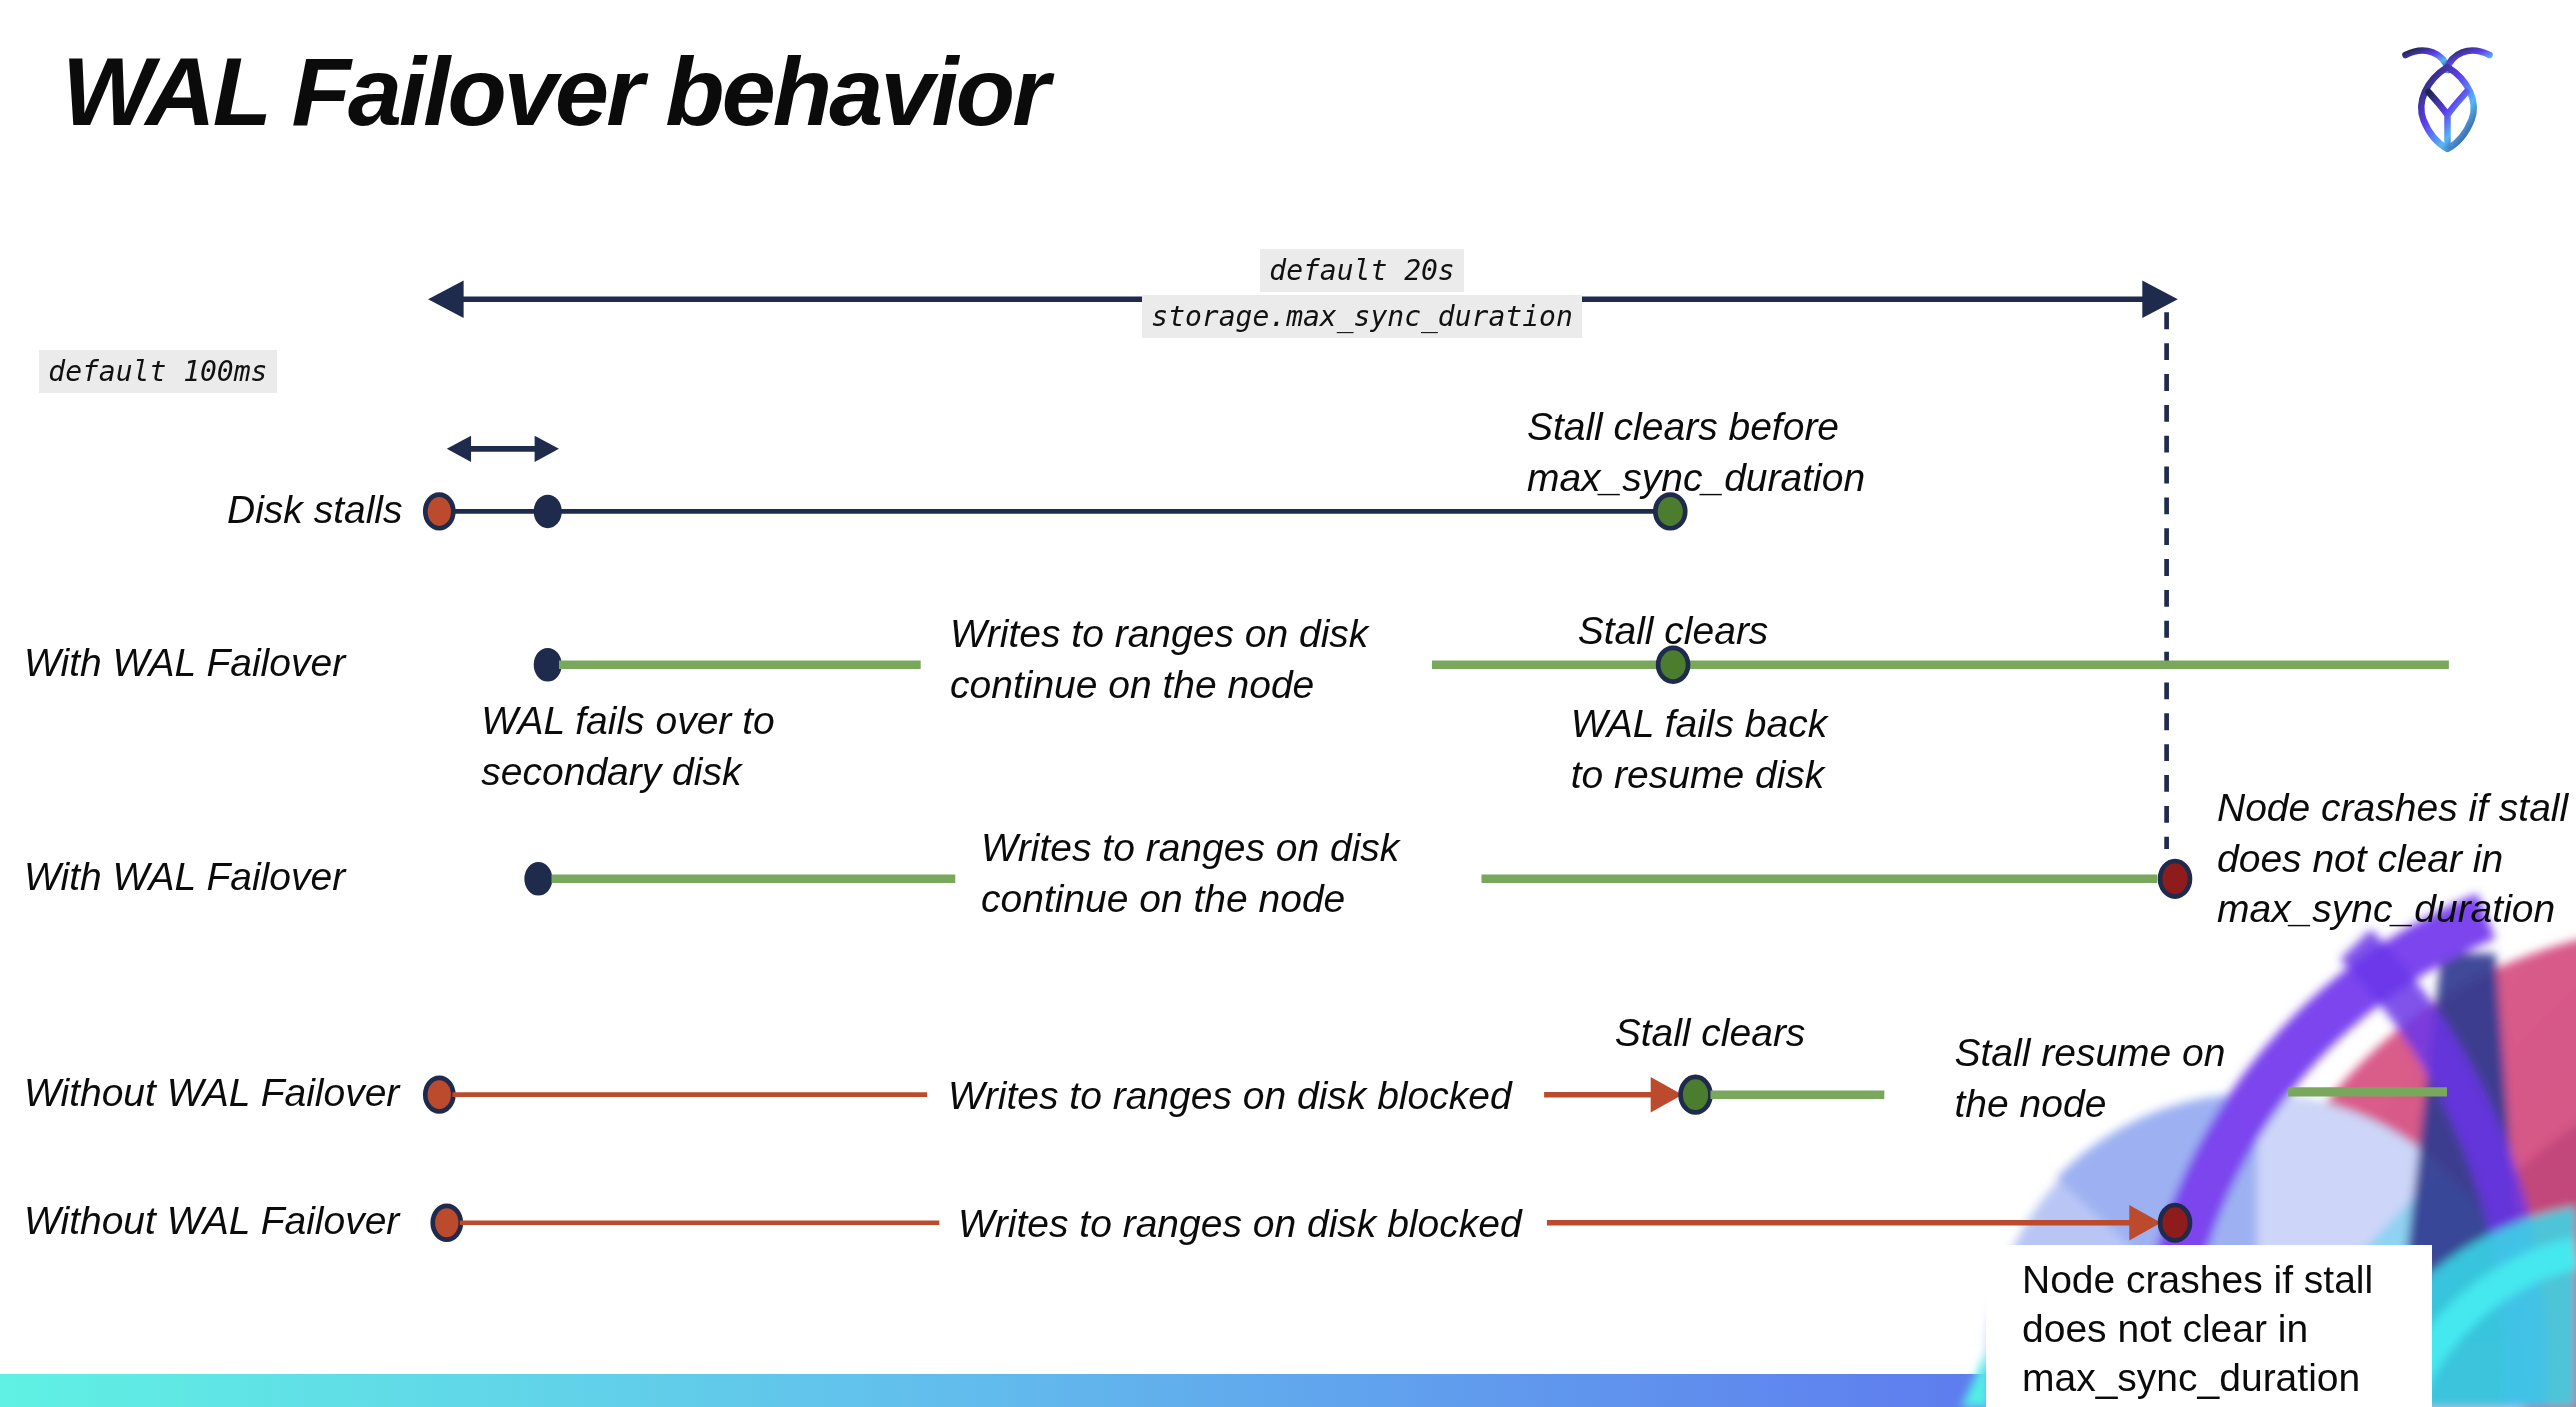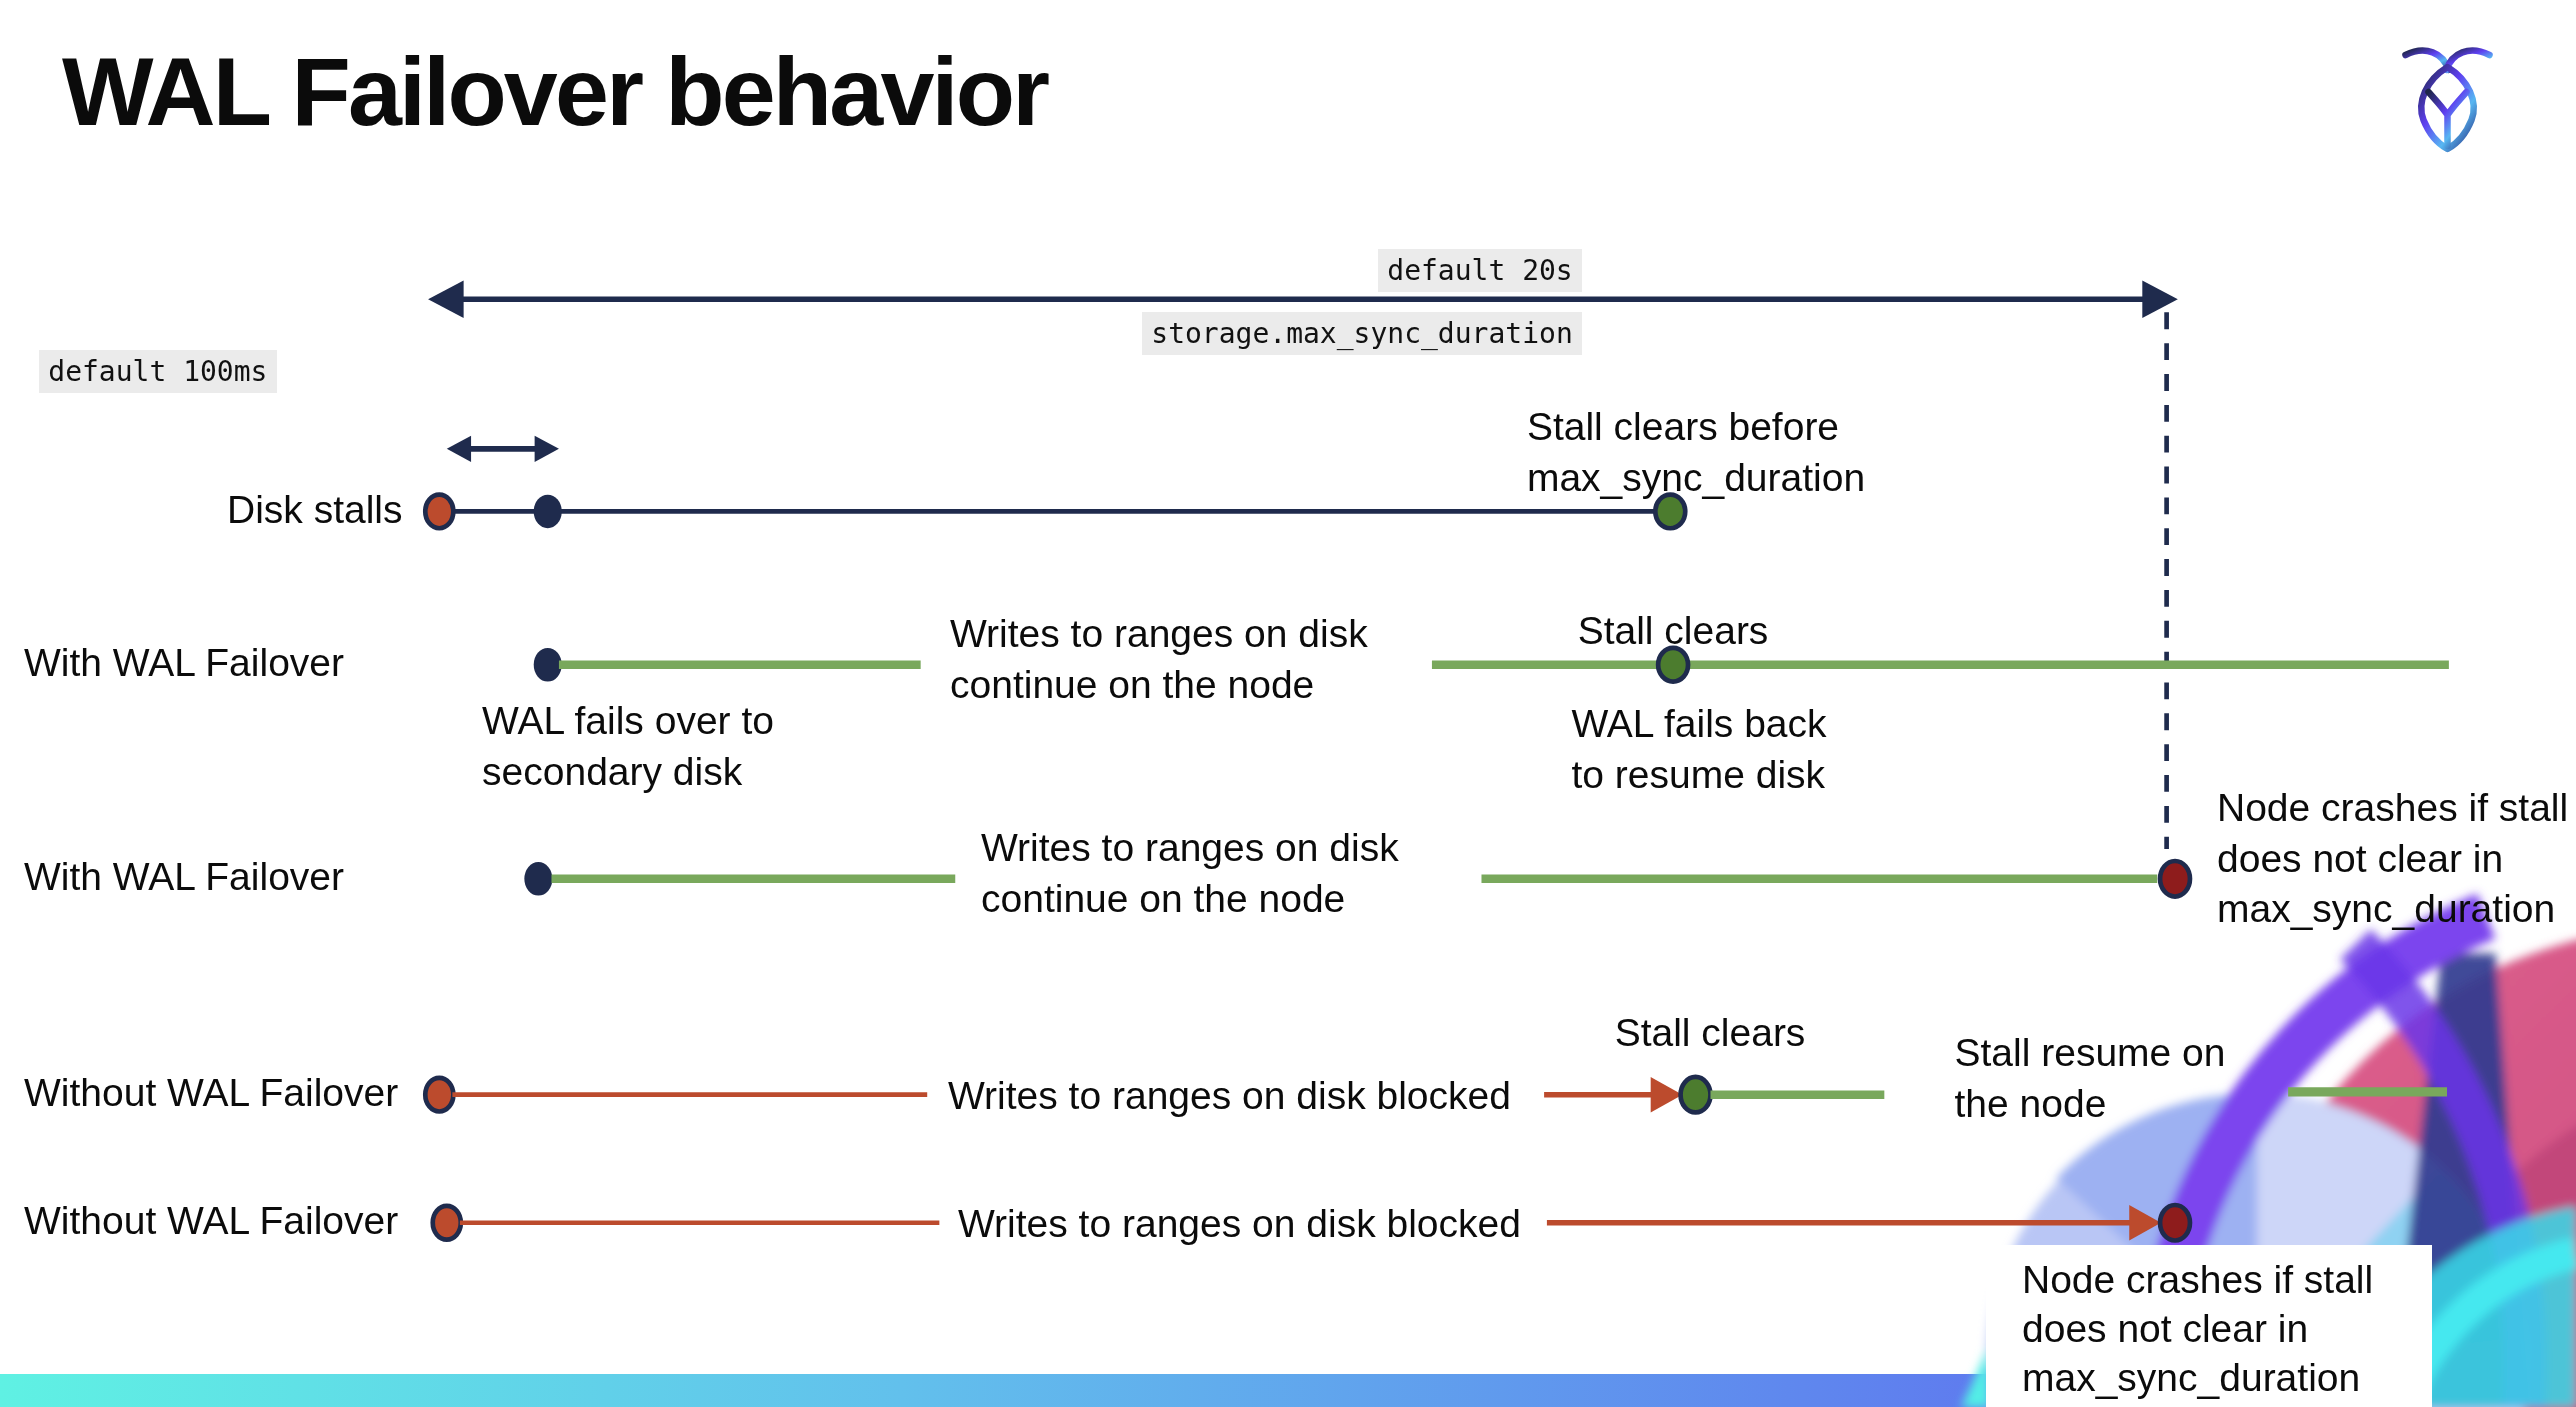--- a/index.html
+++ b/index.html
@@ -2,30 +2,30 @@
 <html style="font-size:15px"><head>
 <meta charset="utf-8">
 <style>
   html,body{margin:0;padding:0;background:#fff;}
   #page{position:relative;width:2576px;height:1408px;background:#ffffff;overflow:hidden;
         font-family:"Liberation Sans",sans-serif;color:#0b0b0b;}
   .abs{position:absolute;}
   #title{left:62px;top:39px;font-size:97px;font-weight:700;letter-spacing:-2.8px;line-height:1.1;}
   .lbl{position:absolute;font-size:39px;line-height:1.3;white-space:pre-line;}
   .ctr{transform:translateX(-50%);}
-  .chipcol{position:absolute;display:flex;flex-direction:column;align-items:flex-end;gap:20px;z-index:6;}
+  .chipcol{position:absolute;display:flex;flex-direction:column;align-items:center;gap:3px;z-index:6;}
   .chip{display:inline-block;background:#ebebeb;color:#111;
         font-family:"DejaVu Sans Mono",monospace;font-size:28px;line-height:1;padding:7.5px 9.3px;}
   #footer-bar{position:absolute;left:0;top:1374px;width:2576px;height:34px;z-index:1;
         background:linear-gradient(90deg,#5ff1e3 0%,#62c0ec 35%,#5f87ee 70%,#5e55f1 100%);}
   #art{position:absolute;left:0;top:0;width:2576px;height:1408px;z-index:2;}
   #crash-box{position:absolute;left:1986px;top:1245px;width:446px;height:163px;background:#ffffff;z-index:3;}
   #crash-box .boxtext{position:absolute;left:36px;top:11.2px;font-size:39px;line-height:1.25;white-space:pre-line;}
   #diagram{position:absolute;left:0;top:0;width:2576px;height:1408px;z-index:4;}
-  .txt-layer{position:absolute;left:0;top:0;width:2576px;height:1264px;z-index:5;pointer-events:none;}
+  .txt-layer{position:absolute;left:0;top:0;width:2576px;height:1264px;z-index:5;pointer-events:none;font-style:italic;}
   #logo{position:absolute;left:2396px;top:43px;width:103px;height:112px;z-index:5;}
 </style>
 </head>
 <body>
 
 <div id="page">
 
   <div id="footer-bar"></div>
 
   <svg id="art" viewBox="0 0 2756 1506">

